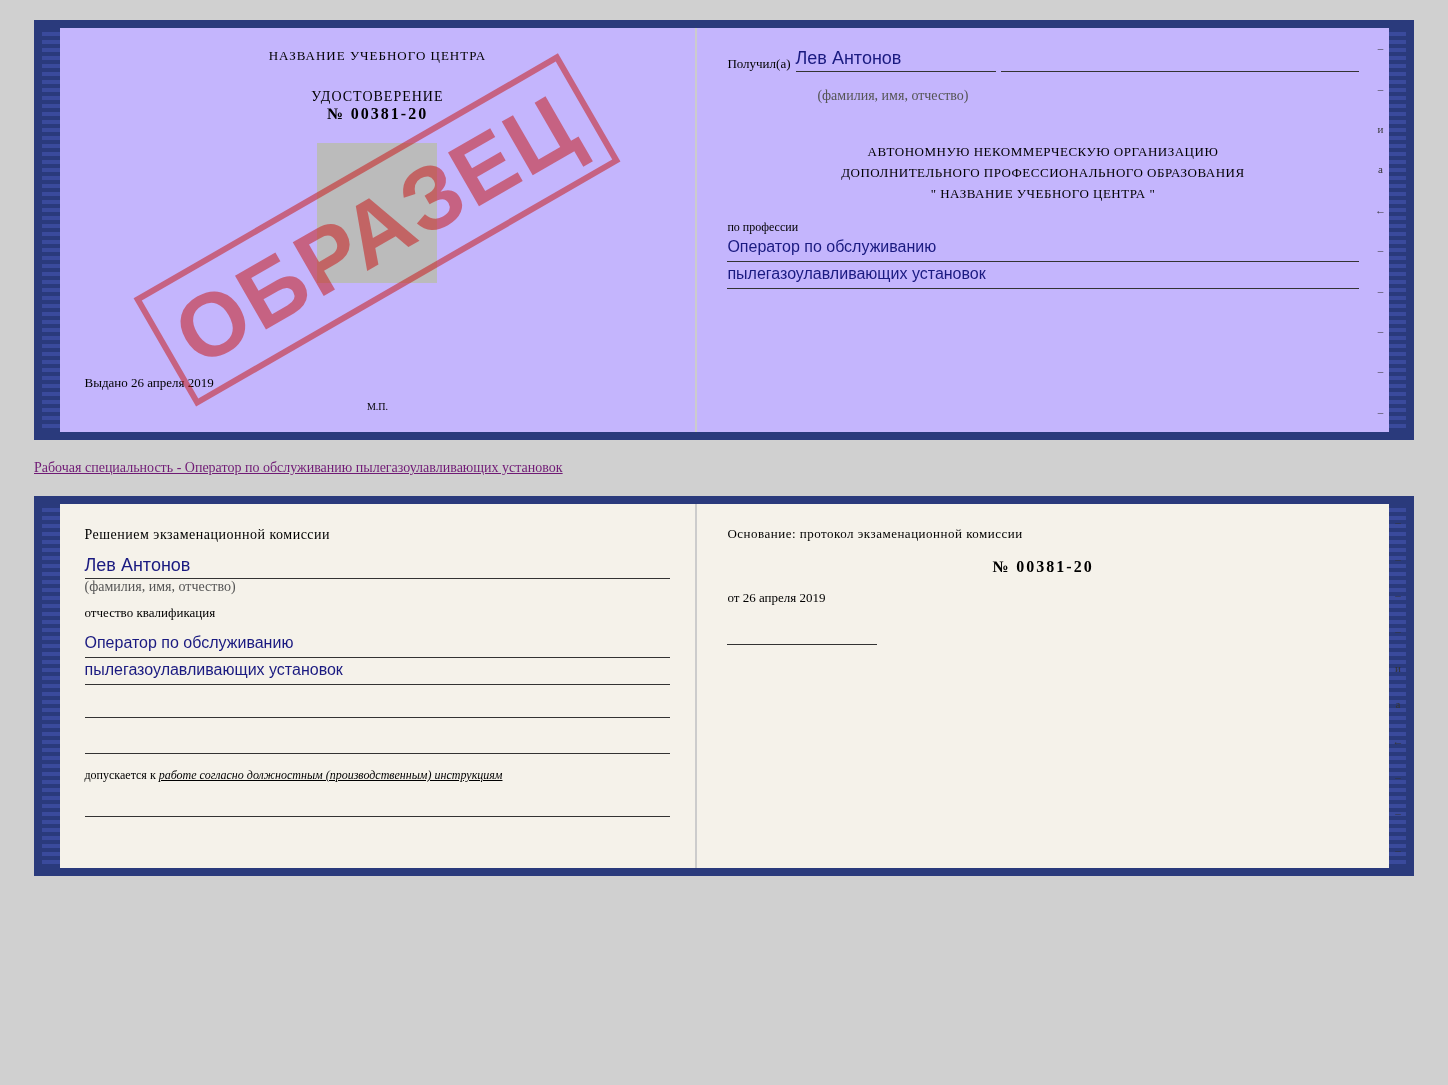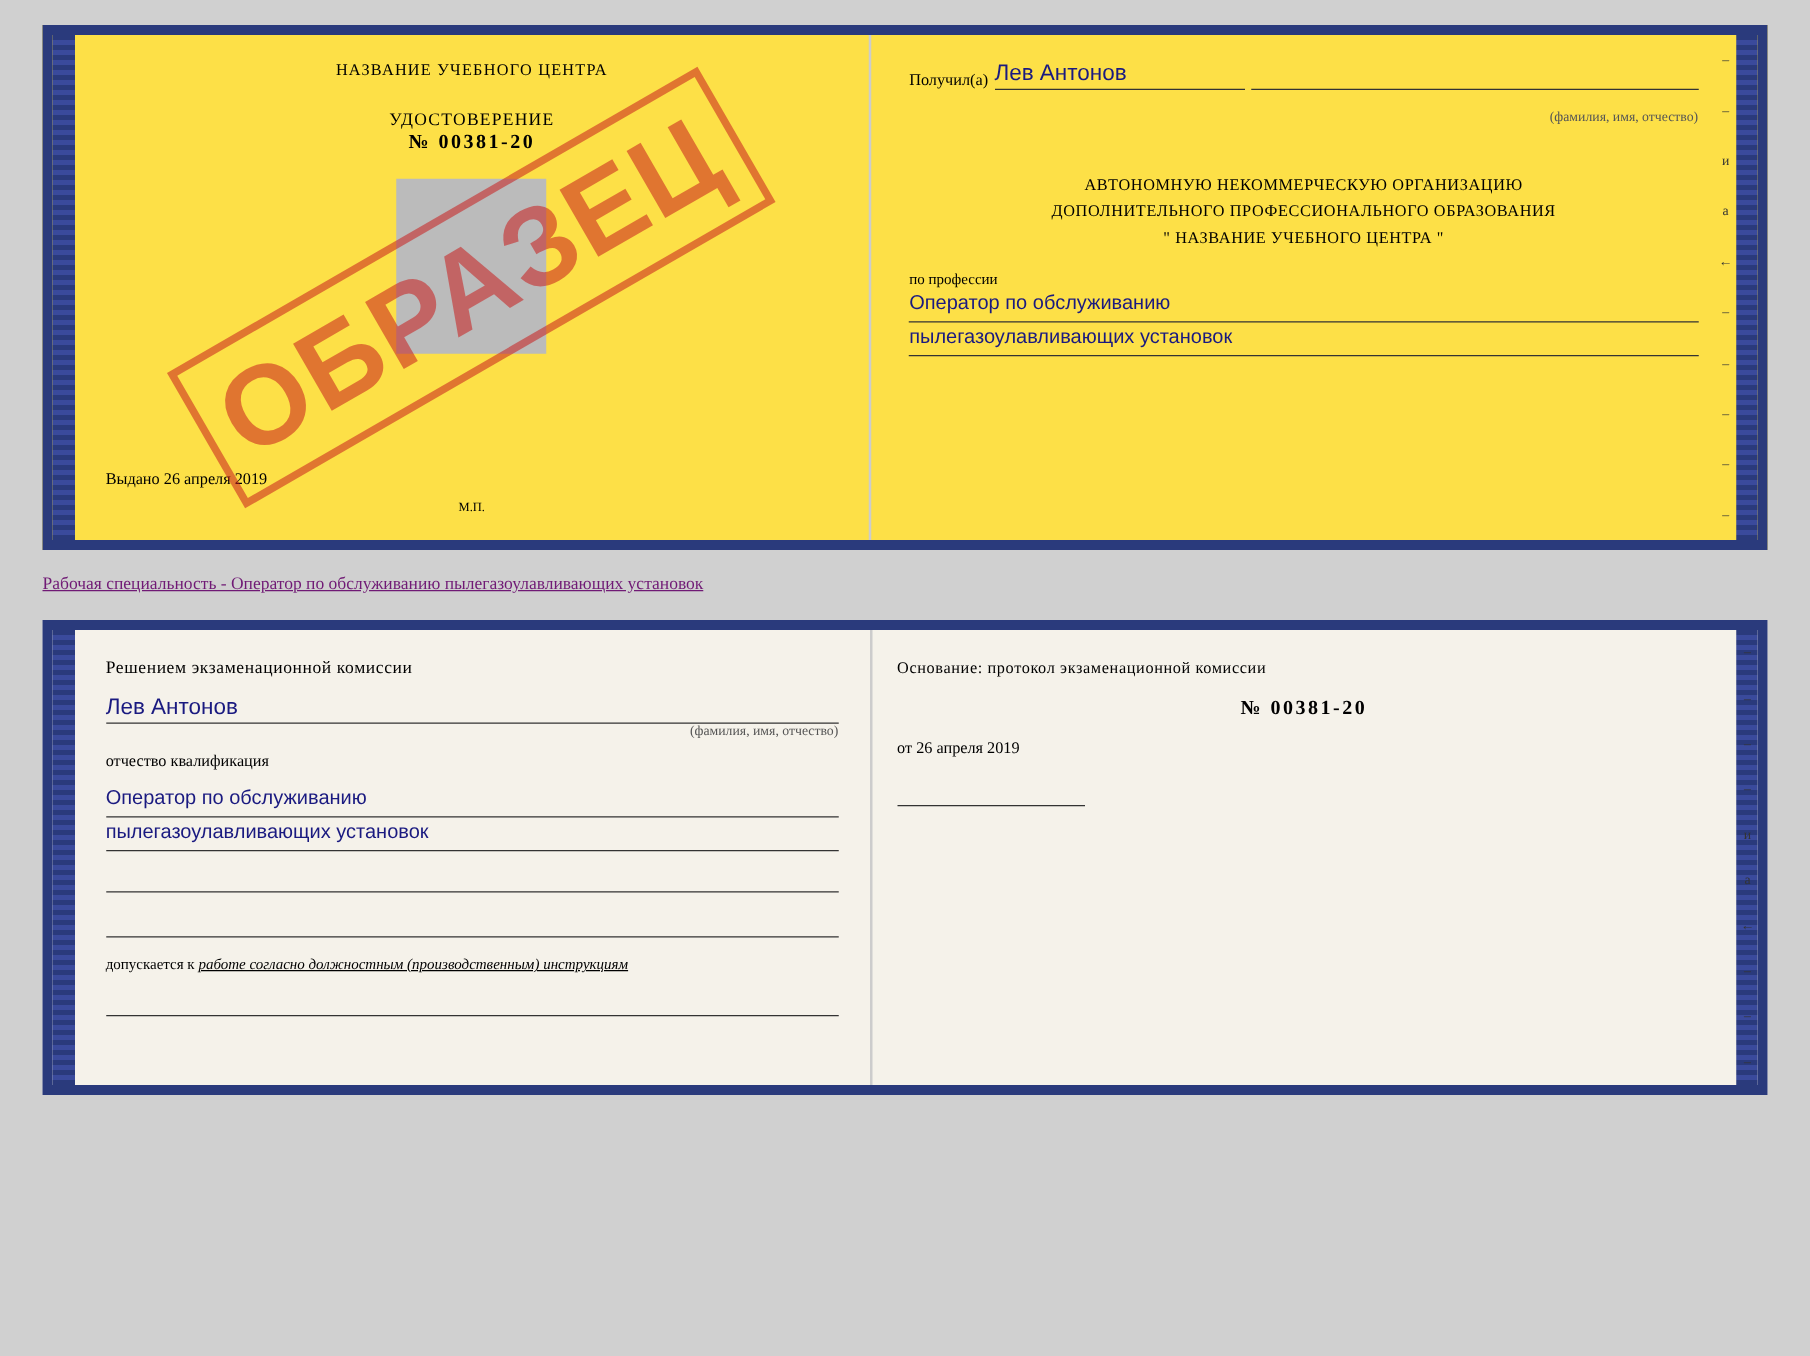--- a/index.html
+++ b/index.html
@@ -18,21 +18,21 @@
       display: flex;
       flex-direction: column;
       gap: 12px;
       width: 1380px;
     }
 
     
     .certificate-top {
       display: flex;
       border: 8px solid #2a3a7c;
-      background: #fde047;
+      background: #c4b5fd;
       position: relative;
       min-height: 420px;
     }
 
     .cert-spine {
       width: 18px;
       background: repeating-linear-gradient(
         to bottom,
         #2a3a7c 0px, #2a3a7c 4px,
         #3a4a9c 4px, #3a4a9c 8px
@@ -141,22 +141,22 @@
     .received-name {
       font-family: 'Comic Sans MS', cursive, sans-serif;
       font-size: 18px;
       color: #1a1a80;
       border-bottom: 1px solid #333;
       min-width: 200px;
       padding-bottom: 2px;
     }
 
     .fio-subtitle {
-      font-size: 11px;
-      text-align: right;
+      font-size: 14px;
+      text-align: left;
       color: #555;
       display: block;
     }
 
     .dash-line {
       flex: 1;
       border-bottom: 1px solid #333;
       min-width: 20px;
     }
 
@@ -236,21 +236,21 @@
       width: 48%;
       border-right: 2px solid #ccc;
       padding: 20px 25px;
       display: flex;
       flex-direction: column;
       gap: 10px;
     }
 
     .bottom-right {
       width: 52%;
-      padding: 20px 20px;
+      padding: 20px 30px;
       display: flex;
       flex-direction: column;
       gap: 14px;
     }
 
     .commission-header {
       font-size: 14px;
       letter-spacing: 0.5px;
       line-height: 1.5;
     }

